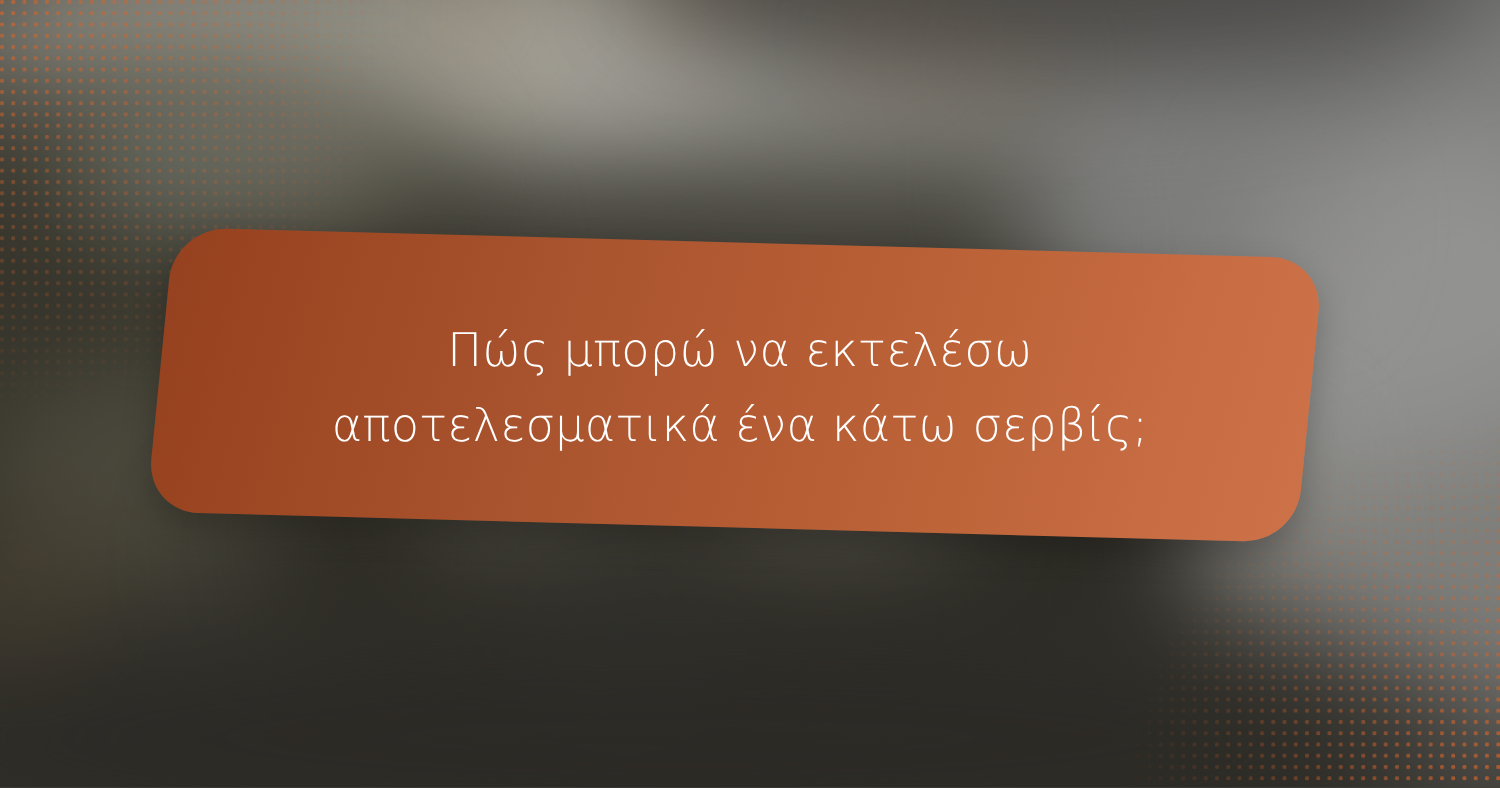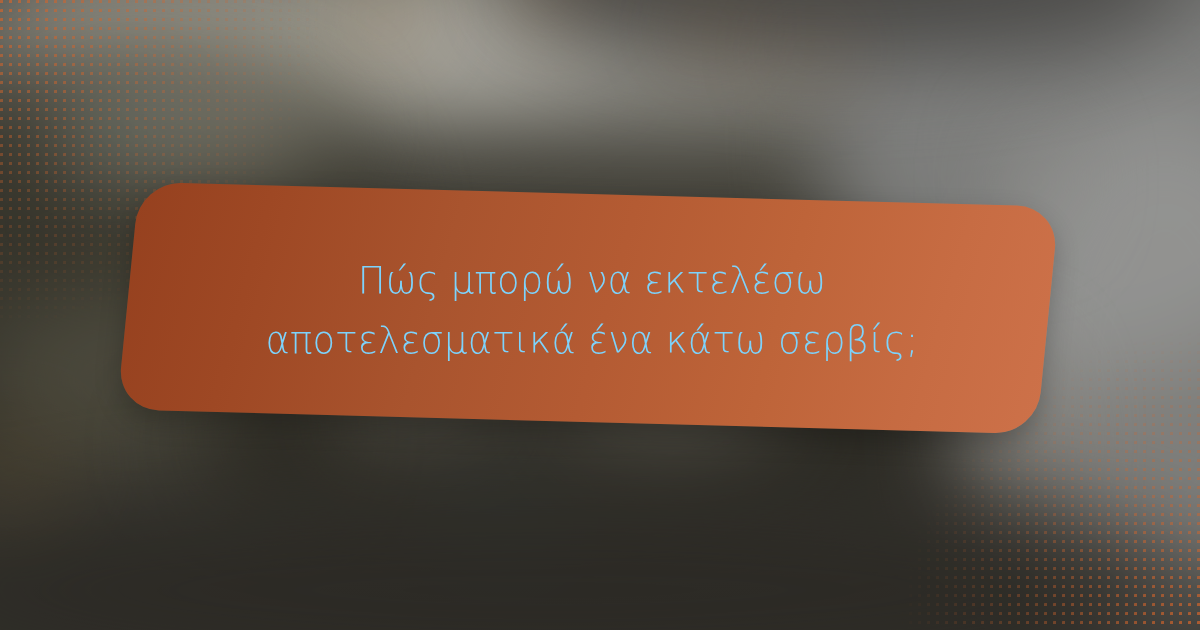--- a/index.html
+++ b/index.html
@@ -173,21 +173,21 @@
     width:976px; height:250px;
     display:flex;
     align-items:center;
     justify-content:center;
     padding:0 96px 0 104px;
   }
 
   .title {
     width:100%;
     text-align:center;
-    color:#7dd3fc;
+    color:#ffffff;
     font-family:"DejaVu Sans", sans-serif;
     font-weight:300;
     font-size:37px;
     line-height:1.62;
     letter-spacing:0.2px;
     text-rendering:optimizeLegibility;
     -webkit-font-smoothing:antialiased;
   }
 </style>
 </head>

